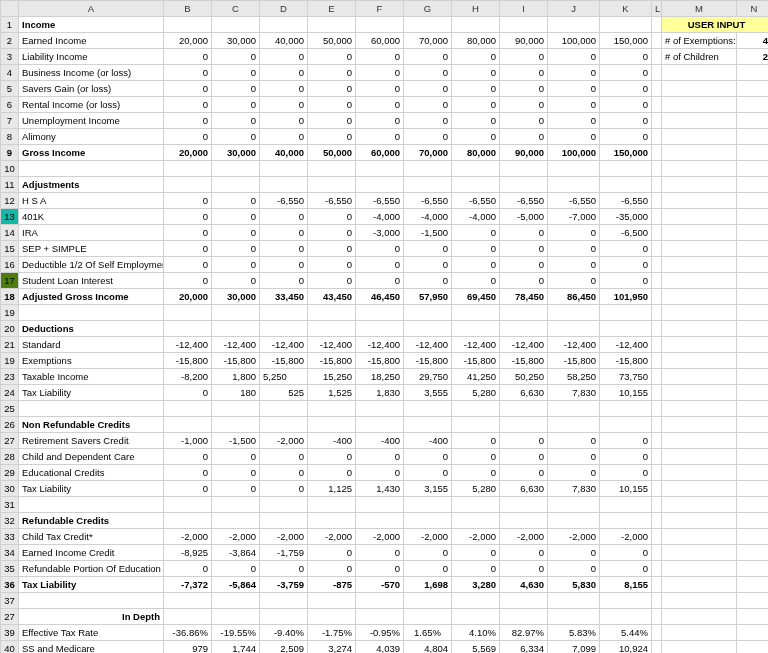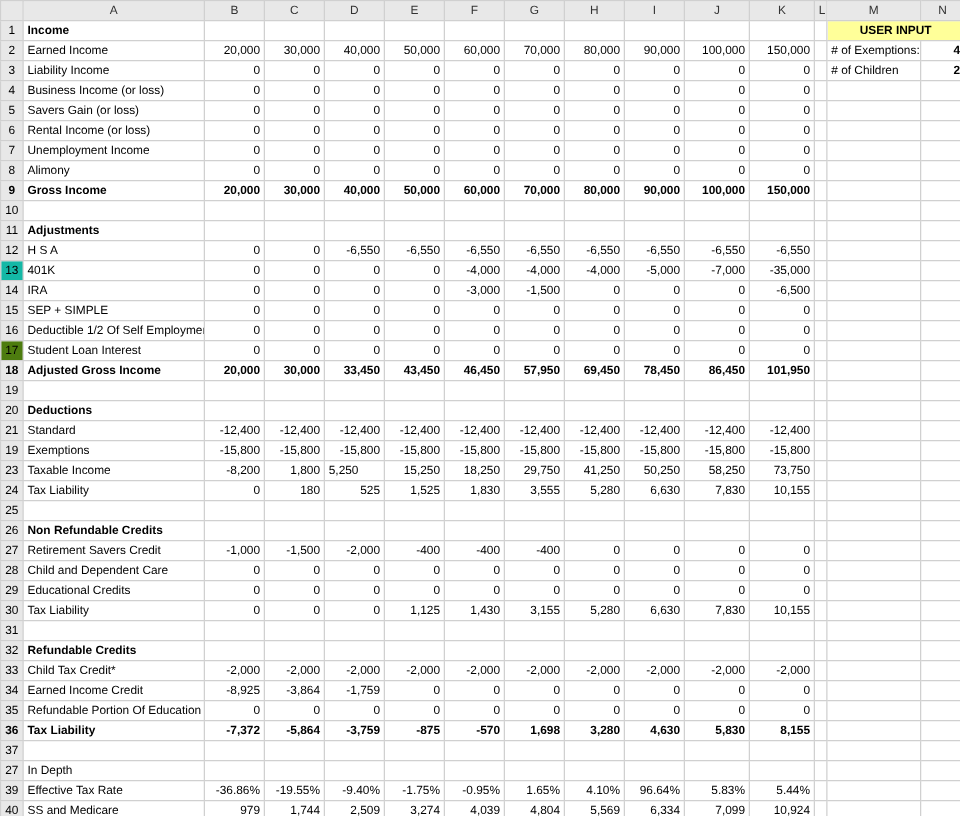--- a/index.html
+++ b/index.html
@@ -736,21 +736,21 @@
           <td class="num" colspan="1" style="text-align: right;"></td>
           <td class="num" colspan="1" style="text-align: right;"></td>
           <td class="num" colspan="1" style="text-align: right;"></td>
           <td class="num" colspan="1" style="text-align: right;"></td>
           <td colspan="1" style="width: 10px;"></td>
           <td colspan="1"></td>
           <td colspan="1"></td>
         </tr>
         <tr>
           <td class="row-header" colspan="1" style="width: 18px; text-align: center; background: rgb(232, 232, 232);">27</td>
-          <td class="label section-header" colspan="1" style="font-weight: normal; text-align: left; width: 145px;">In Depth</td>
+          <td class="label section-header" colspan="1" style="font-weight: bold; text-align: right; width: 145px;">In Depth</td>
           <td class="num" colspan="1" style="text-align: right;"></td>
           <td class="num" colspan="1" style="text-align: right;"></td>
           <td class="num" colspan="1" style="text-align: right;"></td>
           <td class="num" colspan="1" style="text-align: right;"></td>
           <td class="num" colspan="1" style="text-align: right;"></td>
           <td class="num" colspan="1" style="text-align: right;"></td>
           <td class="num" colspan="1" style="text-align: right;"></td>
           <td class="num" colspan="1" style="text-align: right;"></td>
           <td class="num" colspan="1" style="text-align: right;"></td>
           <td class="num" colspan="1" style="text-align: right;"></td>
@@ -759,23 +759,23 @@
           <td colspan="1"></td>
         </tr>
         <tr>
           <td class="row-header" colspan="1" style="width: 18px; text-align: center; background: rgb(232, 232, 232);">39</td>
           <td class="label" colspan="1" style="text-align: left; width: 145px;">Effective Tax Rate</td>
           <td class="num" colspan="1" style="text-align: right; color: rgb(0, 0, 0);">-36.86%</td>
           <td class="num" colspan="1" style="text-align: right; color: rgb(0, 0, 0);">-19.55%</td>
           <td class="num" colspan="1" style="text-align: right; color: rgb(0, 0, 0);">-9.40%</td>
           <td class="num" colspan="1" style="text-align: right; color: rgb(0, 0, 0);">-1.75%</td>
           <td class="num" colspan="1" style="text-align: right; color: rgb(0, 0, 0);">-0.95%</td>
-          <td class="num" colspan="1" style="text-align: right; margin-top: 48px;">1.65%</td>
+          <td class="num" colspan="1" style="text-align: center; margin-top: 48px;">1.65%</td>
           <td class="num" colspan="1" style="text-align: right;">4.10%</td>
-          <td class="num" colspan="1" style="text-align: right;">96.64%</td>
+          <td class="num" colspan="1" style="text-align: right;">82.97%</td>
           <td class="num" colspan="1" style="text-align: right;">5.83%</td>
           <td class="num" colspan="1" style="text-align: right;">5.44%</td>
           <td colspan="1" style="width: 10px;"></td>
           <td colspan="1"></td>
           <td colspan="1"></td>
         </tr>
         <tr>
           <td class="row-header" colspan="1" style="width: 18px; text-align: center; background: rgb(232, 232, 232);">40</td>
           <td class="label" colspan="1" style="text-align: left; width: 145px;">SS and Medicare</td>
           <td class="num" colspan="1" style="text-align: right;">979</td>

